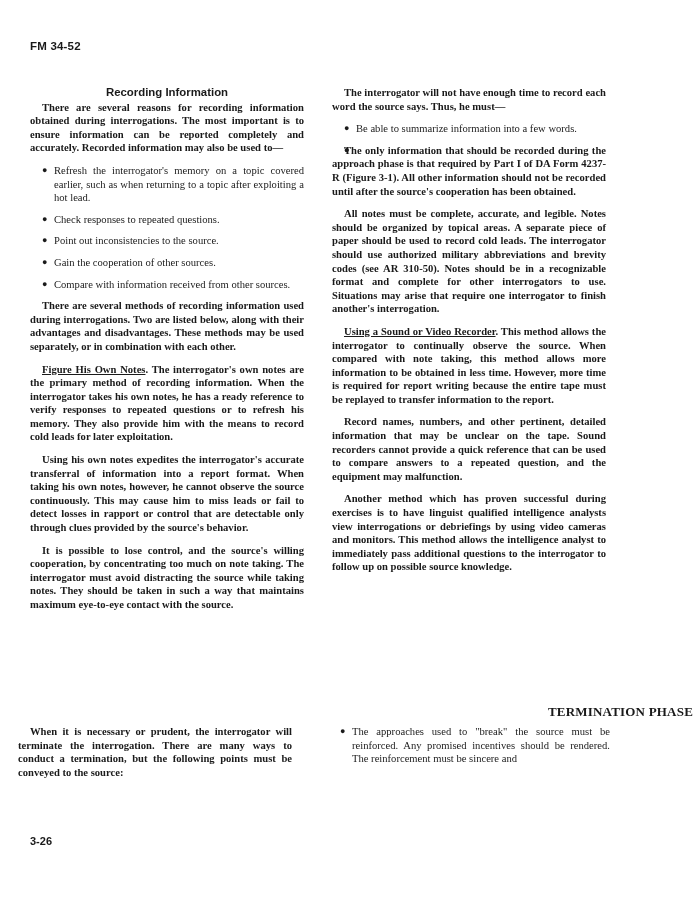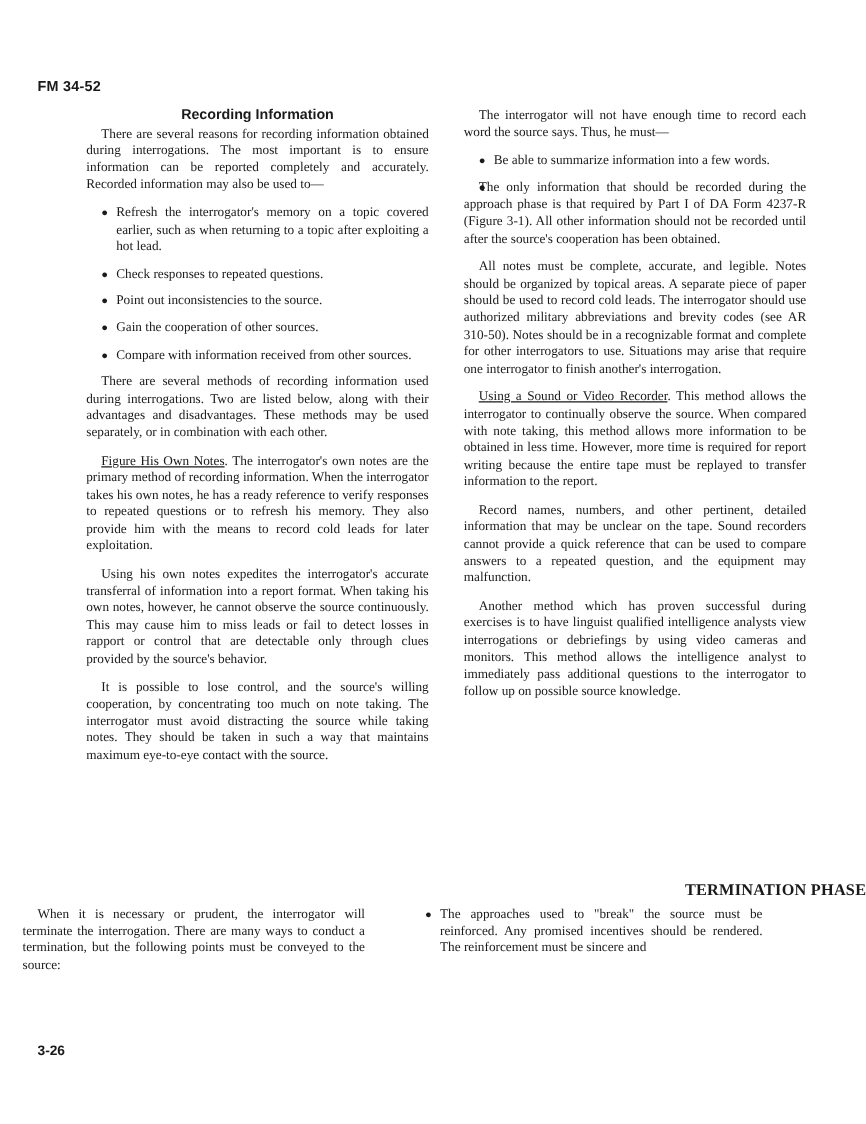--- a/index.html
+++ b/index.html
@@ -1,22 +1,22 @@
 <!DOCTYPE html>
 <html><head>
 <meta charset="utf-8">
 <style>
   html, body { margin: 0; padding: 0; background: #ffffff; }
   body { width: 693px; height: 899px; position: relative; overflow: hidden; color: #1a1a1a; font-family: "Liberation Serif", serif; }
-  .header-id { position: absolute; left: 30px; top: 64px; font-family: "Liberation Sans", sans-serif; font-weight: bold; font-size: 11.5px; letter-spacing: 0.2px; }
-  .col { position: absolute; width: 274px; font-size: 10.6px; line-height: 13.6px; text-align: justify; margin-left: 39px; }
+  .header-id { position: absolute; left: 30px; top: 40px; font-family: "Liberation Sans", sans-serif; font-weight: bold; font-size: 11.5px; letter-spacing: 0.2px; }
+  .col { position: absolute; width: 274px; font-size: 10.6px; line-height: 13.6px; text-align: justify; }
   .col.left { left: 30px; top: 86px; }
   .col.right { left: 332px; top: 86px; }
   .sec-title { font-family: "Liberation Sans", sans-serif; font-weight: bold; font-size: 11.4px; text-align: center; margin: 0 0 1px 0; }
-  p { margin: 0 0 9px 0; text-indent: 12px; }
+  p { margin: 0 0 9px 0; text-indent: 12px; font-weight: bold; }
   ul.bullets { list-style: none; margin: 0 0 2px 0; padding: 0 0 0 12px; }
   ul.bullets li { position: relative; padding-left: 12px; margin-bottom: 8px; }
   ul.bullets li .bul { position: absolute; left: 0; top: 0; font-size: 9px; }
   .ul-lead { text-decoration: underline; }
   .phase-title { position: absolute; left: 0; width: 693px; top: 704px; text-align: right; font-family: "Liberation Serif", serif; font-weight: bold; font-size: 13px; letter-spacing: 0.2px; }
   .bottom.left { position: absolute; left: 18px; top: 725px; width: 274px; font-size: 10.6px; line-height: 13.6px; text-align: justify; }
   .bottom.right { position: absolute; left: 332px; top: 725px; width: 278px; font-size: 10.6px; line-height: 13.6px; text-align: justify; }
   .bottom.right ul.bullets { padding-left: 8px; }
   .page-num { position: absolute; left: 30px; top: 835px; font-family: "Liberation Sans", sans-serif; font-weight: bold; font-size: 11px; }
 </style>

